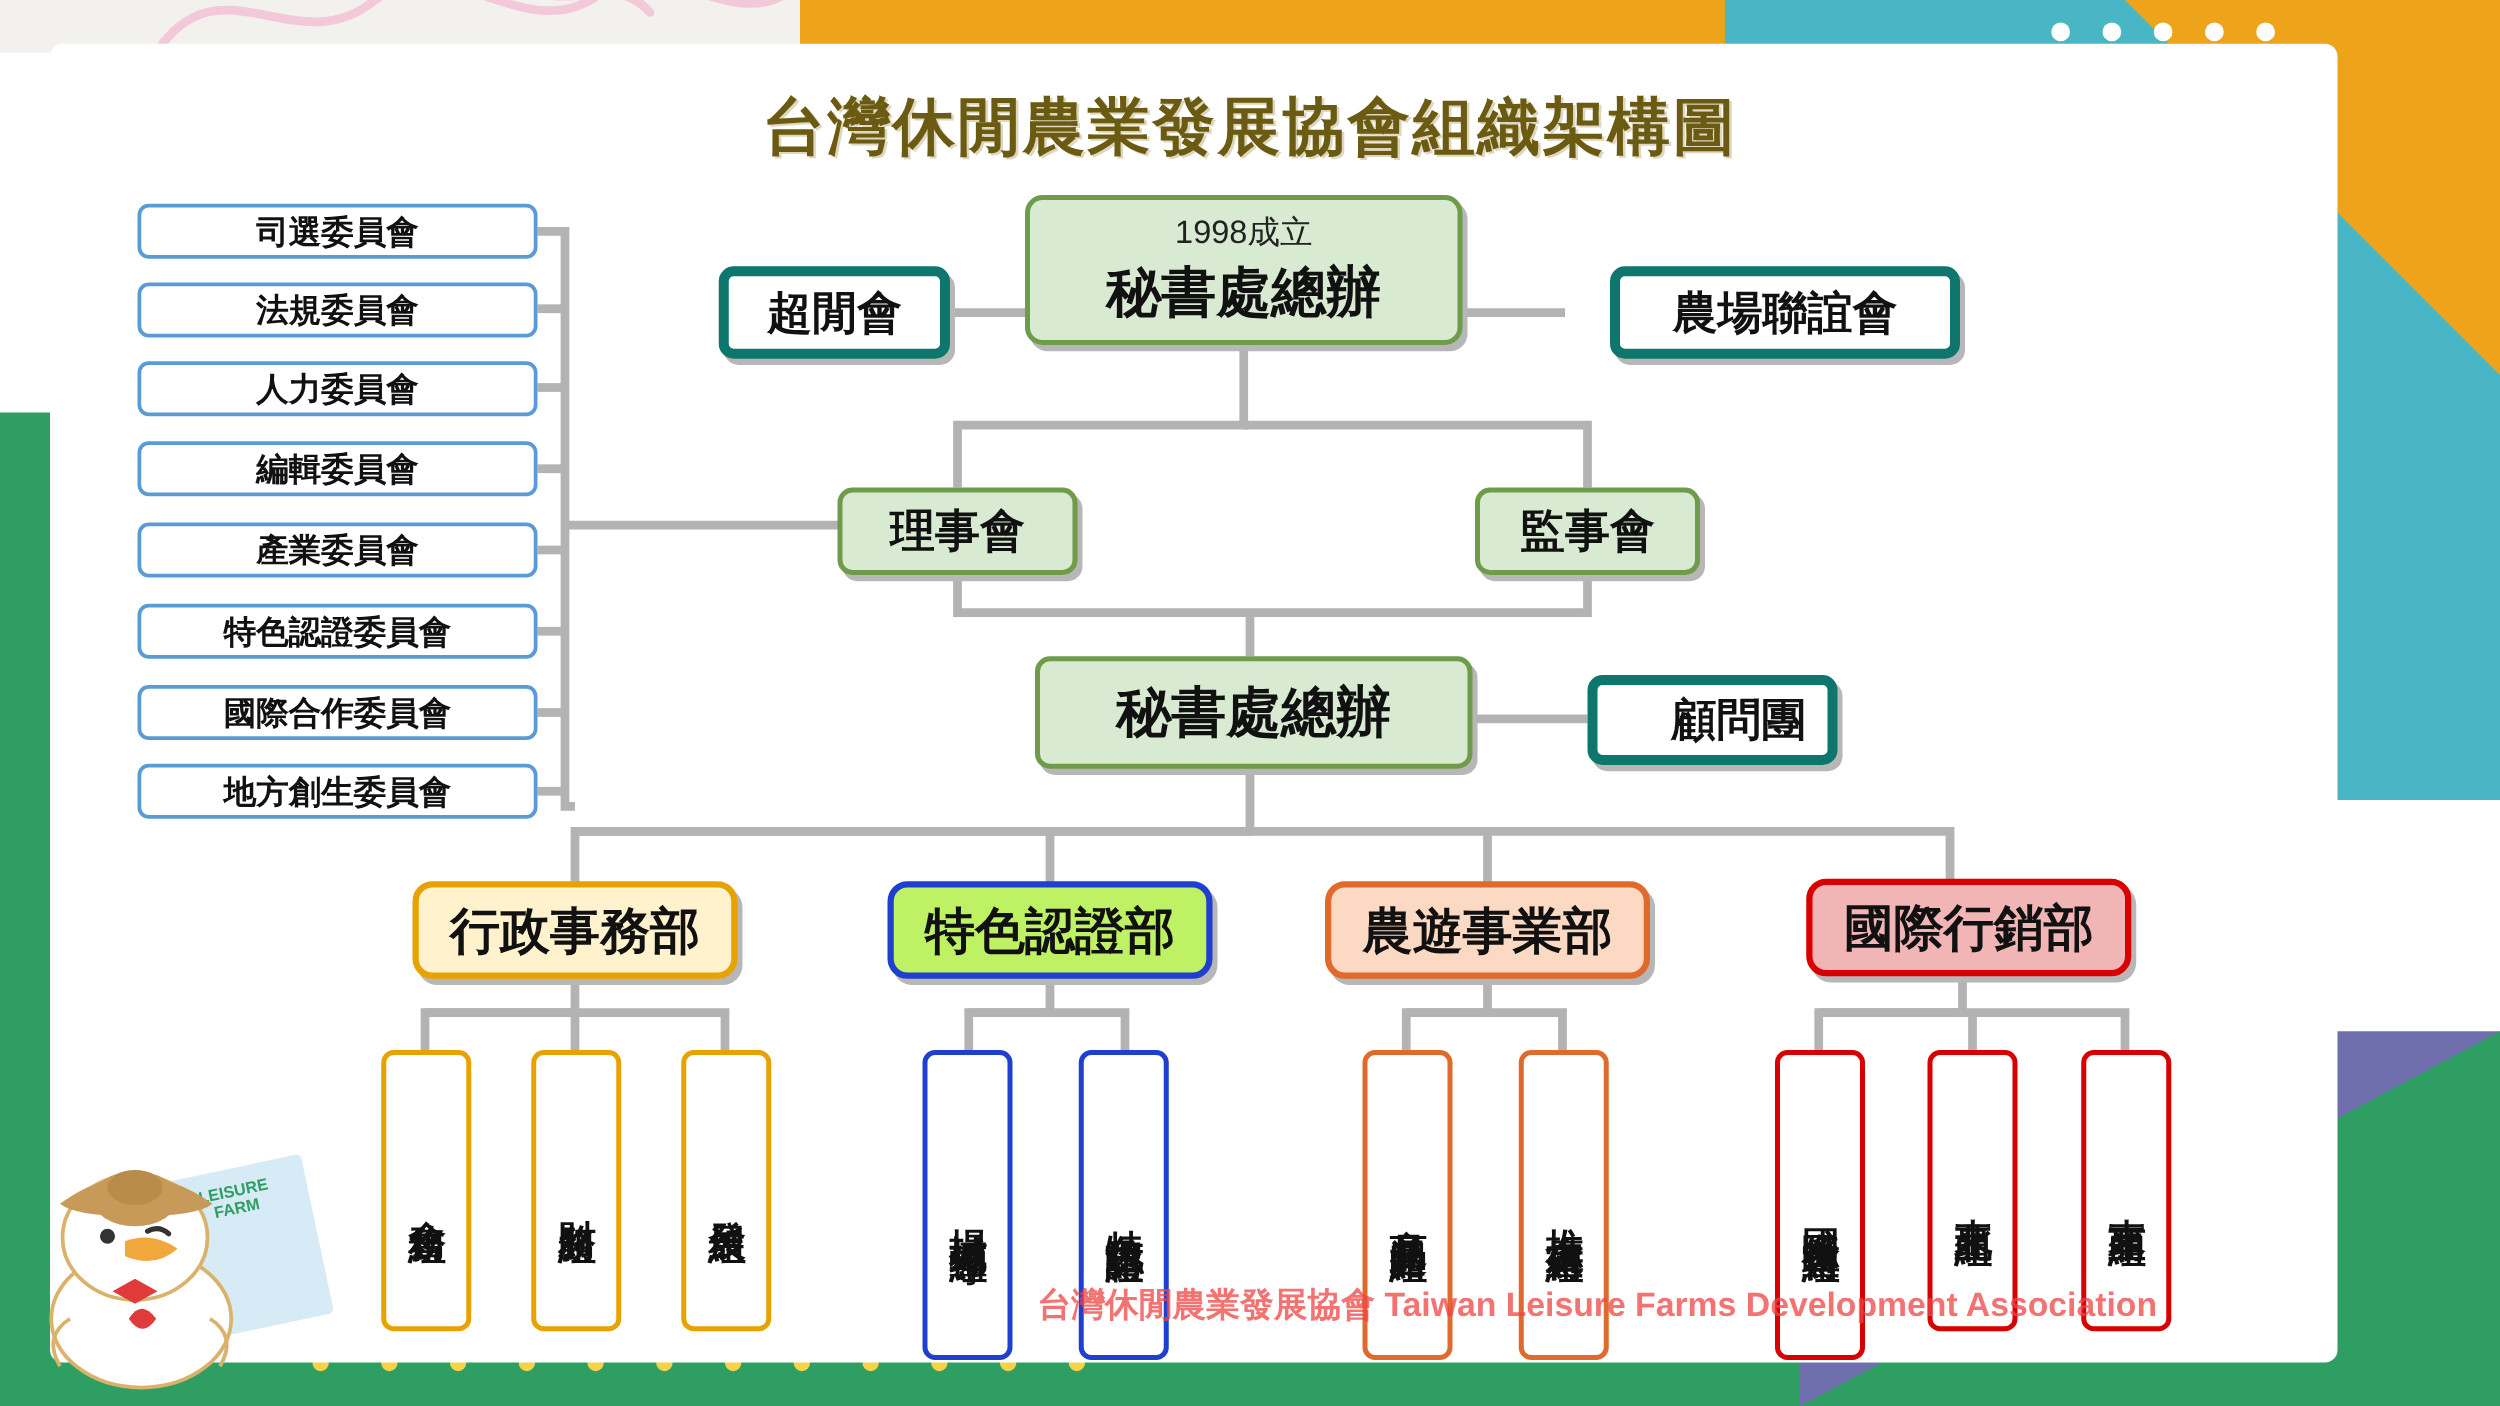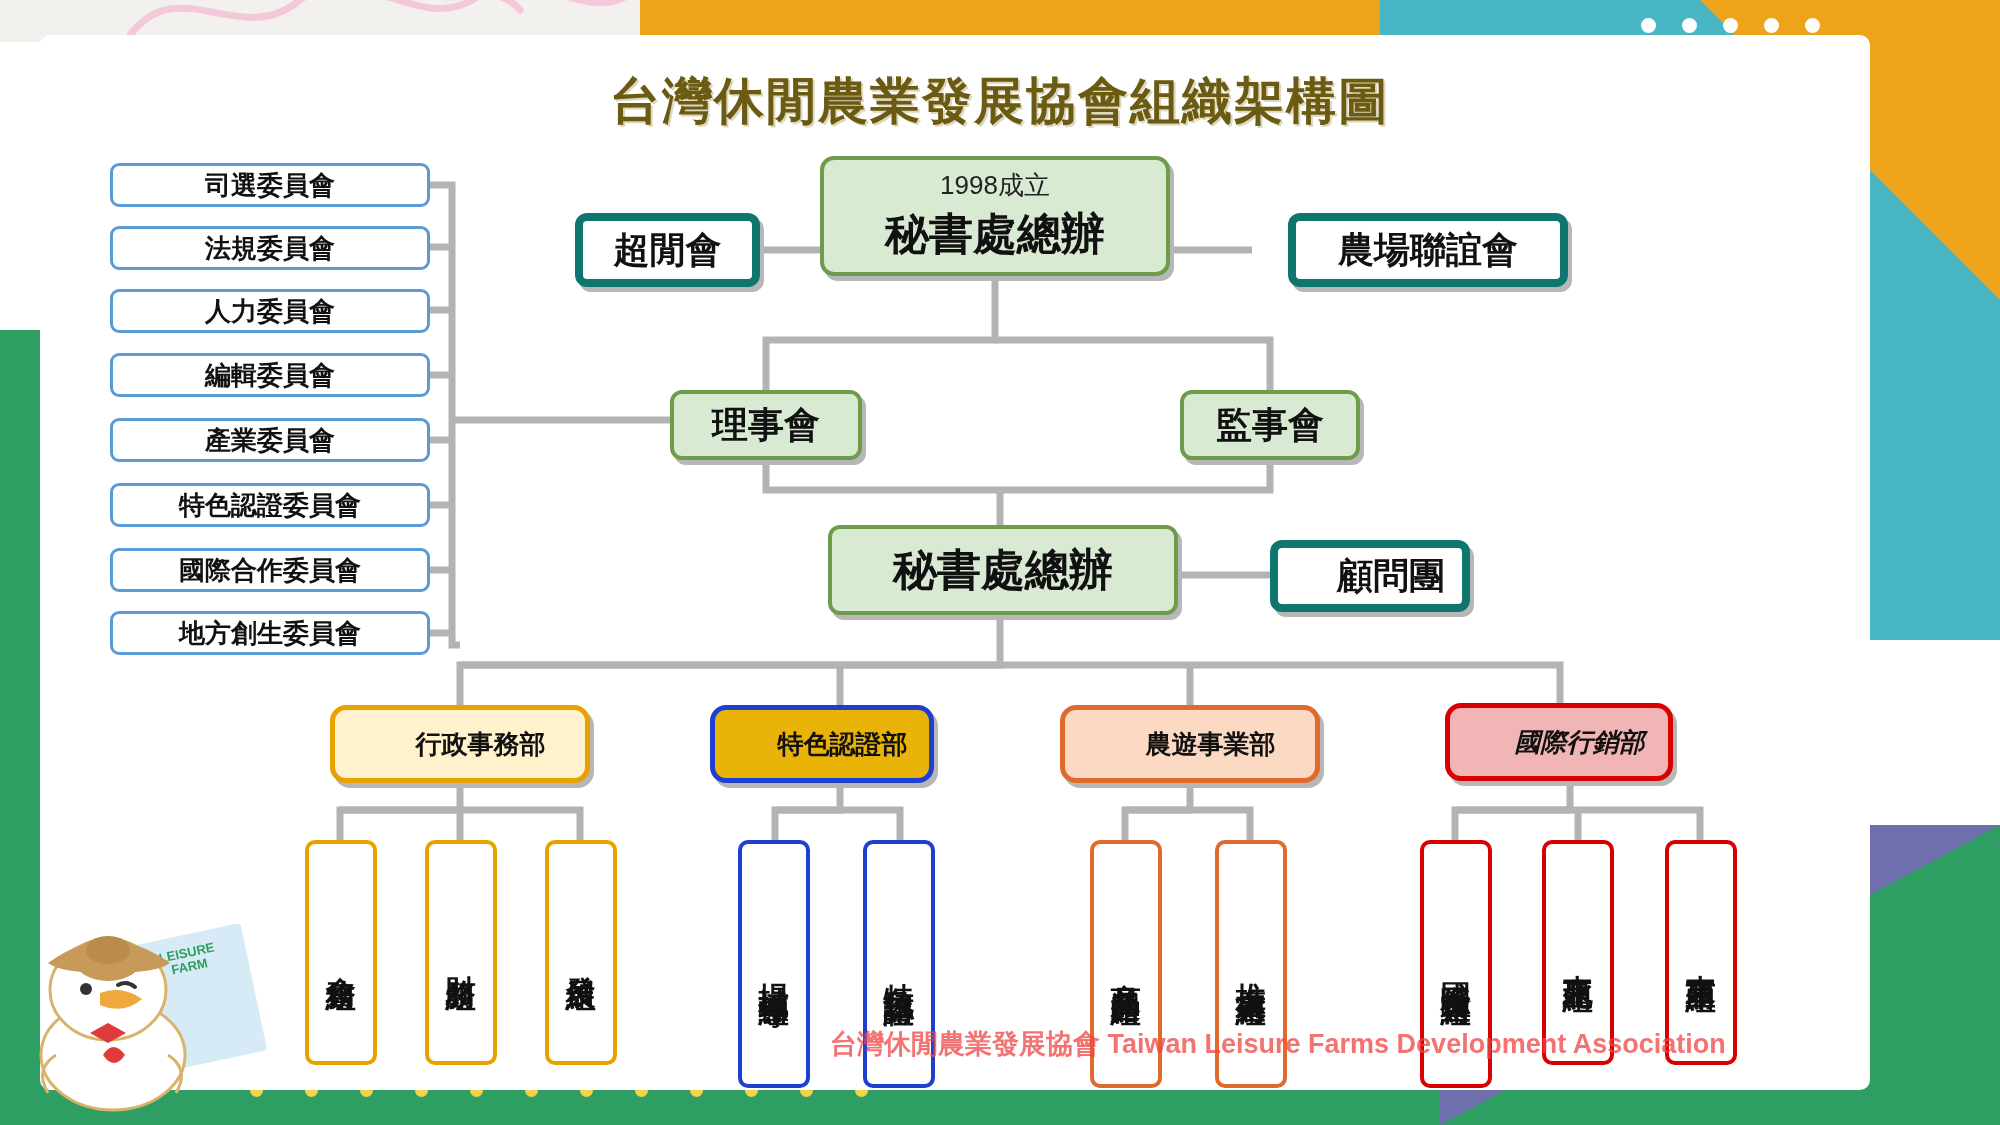--- a/index.html
+++ b/index.html
@@ -59,21 +59,21 @@
 
   .pill-orange{
     border:8px solid #0f766e;border-radius:12px;background:#fff;box-shadow:4px 5px 0 #b7b7b7;
     font-size:36px;
   }
   .pill-green{
     border:4px solid #6f9c4b;border-radius:12px;background:#d9ead3;box-shadow:4px 5px 0 #b7b7b7;
     font-size:36px;
   }
   .dept{
-    border-radius:16px;box-shadow:4px 5px 0 #b7b7b7;font-size:26px;height:78px;padding-left:41px;
+    border-radius:16px;box-shadow:4px 5px 0 #b7b7b7;font-size:40px;height:78px;
   }
   .sub{
     border-radius:10px;background:#fff;font-size:30px;line-height:1.12;font-weight:bold;
     writing-mode:vertical-rl;text-orientation:upright;letter-spacing:4px;padding-top:10px;
   }
 
   
   .mascot{position:absolute;left:8px;bottom:10px;width:210px;height:210px;z-index:5;}
   .logo-card{position:absolute;left:145px;bottom:62px;width:110px;height:130px;z-index:4;
     background:#cfe8f3;transform:rotate(-12deg);border-radius:4px;opacity:.85;}
@@ -206,23 +206,23 @@
   <div class="node pill-orange" style="left:575px;top:213px;width:185px;height:74px;">超閒會</div>
   <div class="node pill-orange" style="left:1252px;top:213px;width:280px;height:74px;margin-left:36px;">農場聯誼會</div>
 
   <div class="node pill-green" style="left:670px;top:390px;width:192px;height:70px;">理事會</div>
   <div class="node pill-green" style="left:1180px;top:390px;width:180px;height:70px;">監事會</div>
 
   <div class="node pill-green" style="left:828px;top:525px;width:350px;height:90px;font-size:44px;">秘書處總辦</div>
   <div class="node pill-orange" style="left:1270px;top:540px;width:200px;height:72px;padding-left:42px;">顧問團</div>
 
   <div class="node dept" style="left:330px;top:705px;width:260px;border:5px solid #e8a200;background:#fff2cc;">行政事務部</div>
-  <div class="node dept" style="left:710px;top:705px;width:224px;border:5px solid #1f3fd0;background:#eab308;">特色認證部</div>
+  <div class="node dept" style="left:710px;top:705px;width:260px;border:5px solid #1f3fd0;background:#bef264;">特色認證部</div>
   <div class="node dept" style="left:1060px;top:705px;width:260px;border:5px solid #e06a2b;background:#fbd9c2;">農遊事業部</div>
-  <div class="node dept" style="left:1445px;top:703px;width:228px;border:5px solid #d80000;background:#f2b5b5;font-style:italic;">國際行銷部</div>
+  <div class="node dept" style="left:1445px;top:703px;width:260px;border:5px solid #d80000;background:#f2b5b5;">國際行銷部</div>
 
   <div class="node sub" style="left:305px;top:840px;width:72px;height:225px;border:4px solid #e8a200;">會務組</div>
   <div class="node sub" style="left:425px;top:840px;width:72px;height:225px;border:4px solid #e8a200;">財務組</div>
   <div class="node sub" style="left:545px;top:840px;width:72px;height:225px;border:4px solid #e8a200;">發展組</div>
 
   <div class="node sub" style="left:738px;top:840px;width:72px;height:248px;border:4px solid #1f3fd0;">場域輔導組</div>
   <div class="node sub" style="left:863px;top:840px;width:72px;height:248px;border:4px solid #1f3fd0;">特色認證組</div>
 
   <div class="node sub" style="left:1090px;top:840px;width:72px;height:248px;border:4px solid #e06a2b;">商品通路組</div>
   <div class="node sub" style="left:1215px;top:840px;width:72px;height:248px;border:4px solid #e06a2b;">推廣宣傳組</div>

